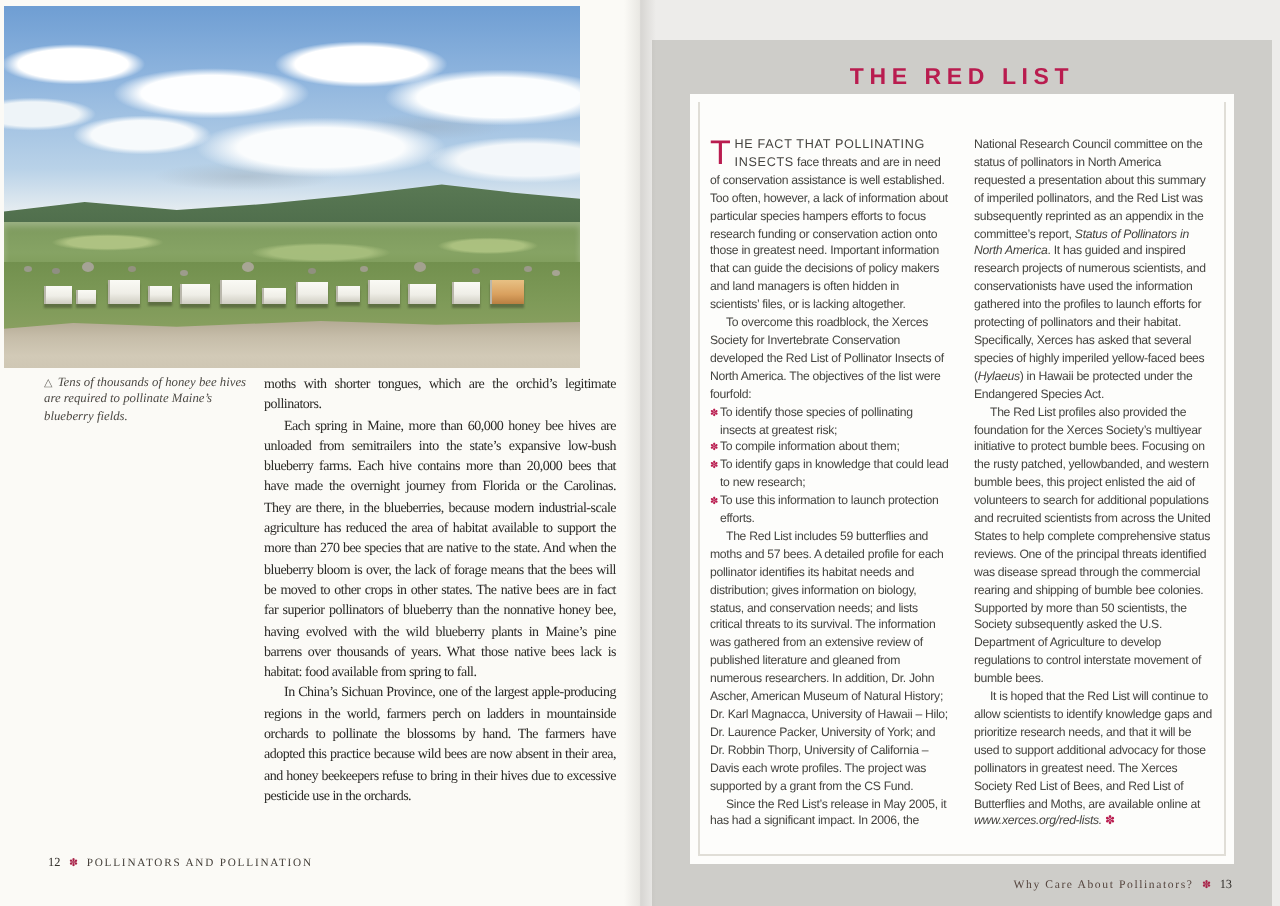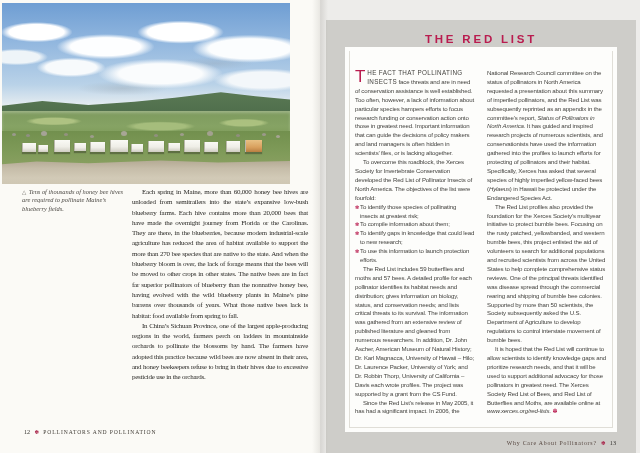--- a/index.html
+++ b/index.html
@@ -109,20 +109,21 @@
       <div class="hive orange" style="left:243px;top:137px;width:16px;height:12px;"></div>
       <div class="gravel"></div>
     </div>
 
     <div class="caption">
       <span class="tri">△</span>
       <span>Tens of thousands of honey bee hives are required to pollinate Maine’s blueberry fields.</span>
     </div>
 
     <div class="body-left">
+      <p>moths with shorter tongues, which are the orchid’s legitimate pollinators.</p>
       <p class="ind">Each spring in Maine, more than 60,000 honey bee hives are unloaded from semitrailers into the state’s expansive low-bush blueberry farms. Each hive contains more than 20,000 bees that have made the overnight journey from Florida or the Carolinas. They are there, in the blueberries, because modern industrial-scale agriculture has reduced the area of habitat available to support the more than 270 bee species that are native to the state. And when the blueberry bloom is over, the lack of forage means that the bees will be moved to other crops in other states. The native bees are in fact far superior pollinators of blueberry than the nonnative honey bee, having evolved with the wild blueberry plants in Maine’s pine barrens over thousands of years. What those native bees lack is habitat: food available from spring to fall.</p>
       <p class="ind">In China’s Sichuan Province, one of the largest apple-producing regions in the world, farmers perch on ladders in mountainside orchards to pollinate the blossoms by hand. The farmers have adopted this practice because wild bees are now absent in their area, and honey beekeepers refuse to bring in their hives due to excessive pesticide use in the orchards.</p>
     </div>
 
     <div class="folio" id="folio-left">
       <span class="num">12</span>
       <span class="flower">✽</span>
       <span>POLLINATORS AND POLLINATION</span>
     </div>
   </section>

